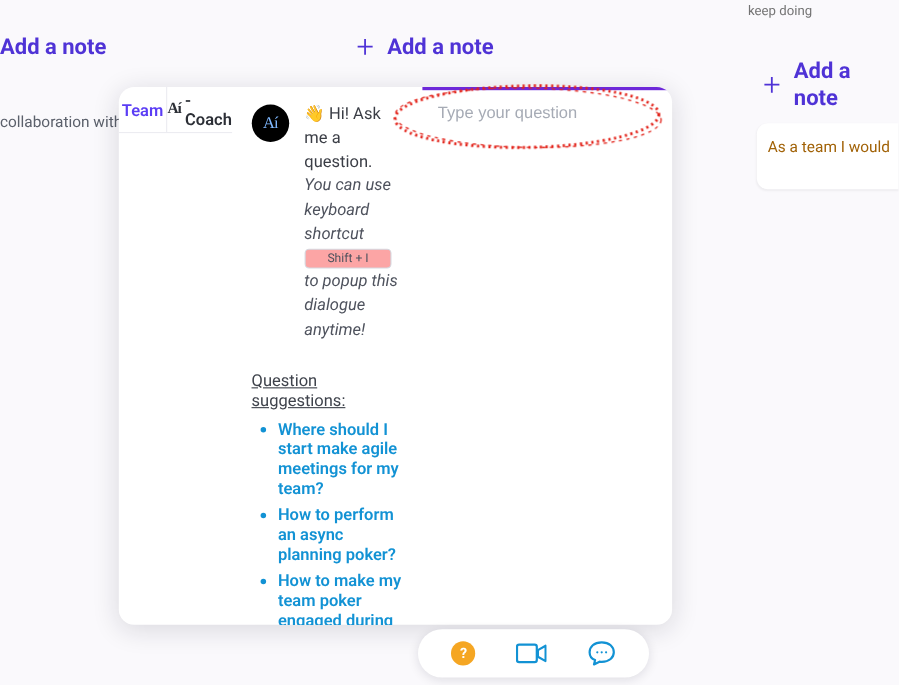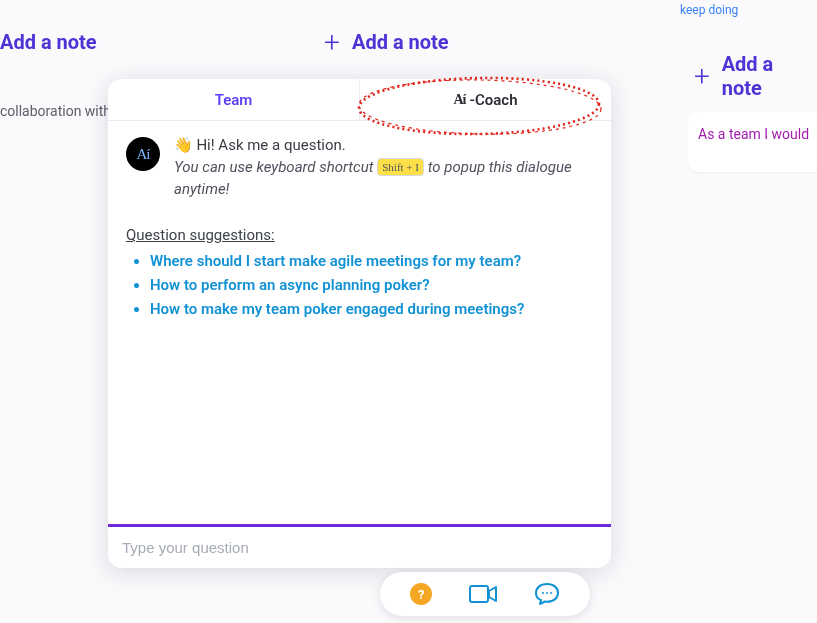--- a/index.html
+++ b/index.html
@@ -33,59 +33,59 @@
     display: inline-flex;
     width: 24px;
     height: 24px;
     align-items: center;
     justify-content: center;
   }
   .bg-keep {
     position: absolute;
     top: 3px;
     left: 680px;
-    color: #3b82f6;
+    color: #737373;
     font-size: 12px;
   }
   .bg-collab {
     position: absolute;
     top: 103px;
     left: 0;
     color: #5b606b;
     font-size: 14px;
   }
   .bg-team-card {
     position: absolute;
     top: 112px;
     left: 688px;
     right: 0;
     height: 60px;
     background: #fff;
     border-radius: 10px 0 0 10px;
     box-shadow: 0 1px 2px rgba(0,0,0,0.05);
     padding: 14px 10px;
-    color: #a21caf;
+    color: #a16207;
     font-size: 14px;
     white-space: nowrap;
     overflow: hidden;
     text-align: center;
   }
 
   
   .panel {
     position: absolute;
     top: 79px;
     left: 108px;
     width: 503px;
     height: 489px;
     background: #fff;
     border-radius: 14px;
     box-shadow: 0 4px 24px rgba(20,20,40,0.14);
     display: flex;
-    flex-direction: column;
+    flex-direction: row;
     overflow: hidden;
   }
   .tabs {
     display: flex;
     height: 42px;
     border-bottom: 1px solid #ececf1;
   }
   .tab {
     flex: 1;
     display: flex;
@@ -131,28 +131,27 @@
     margin-top: 2px;
   }
   .avatar span { letter-spacing: -1px; }
   .msg-txt { line-height: 1.45; }
   .msg-txt .hi { color: #3a3d45; }
   .msg-txt .hint { font-style: italic; color: #4e525d; }
   .kbd {
     display: inline-block;
     border: 1px solid #d5d8df;
     border-radius: 4px;
-    padding: 0 4px;
+    padding: 0 20px;
     font-size: 11px;
     font-style: normal;
     color: #4e525d;
-    background: #fde047;
+    background: #fca5a5;
     line-height: 16px;
     vertical-align: 1px;
-    font-family: Liberation Serif, serif;
   }
   .sugg-label {
     margin: 26px 0 8px 0;
     color: #3e424b;
     text-decoration: underline;
   }
   .sugg-list {
     margin: 0 0 0 10px;
     padding: 0 0 0 14px;
   }

